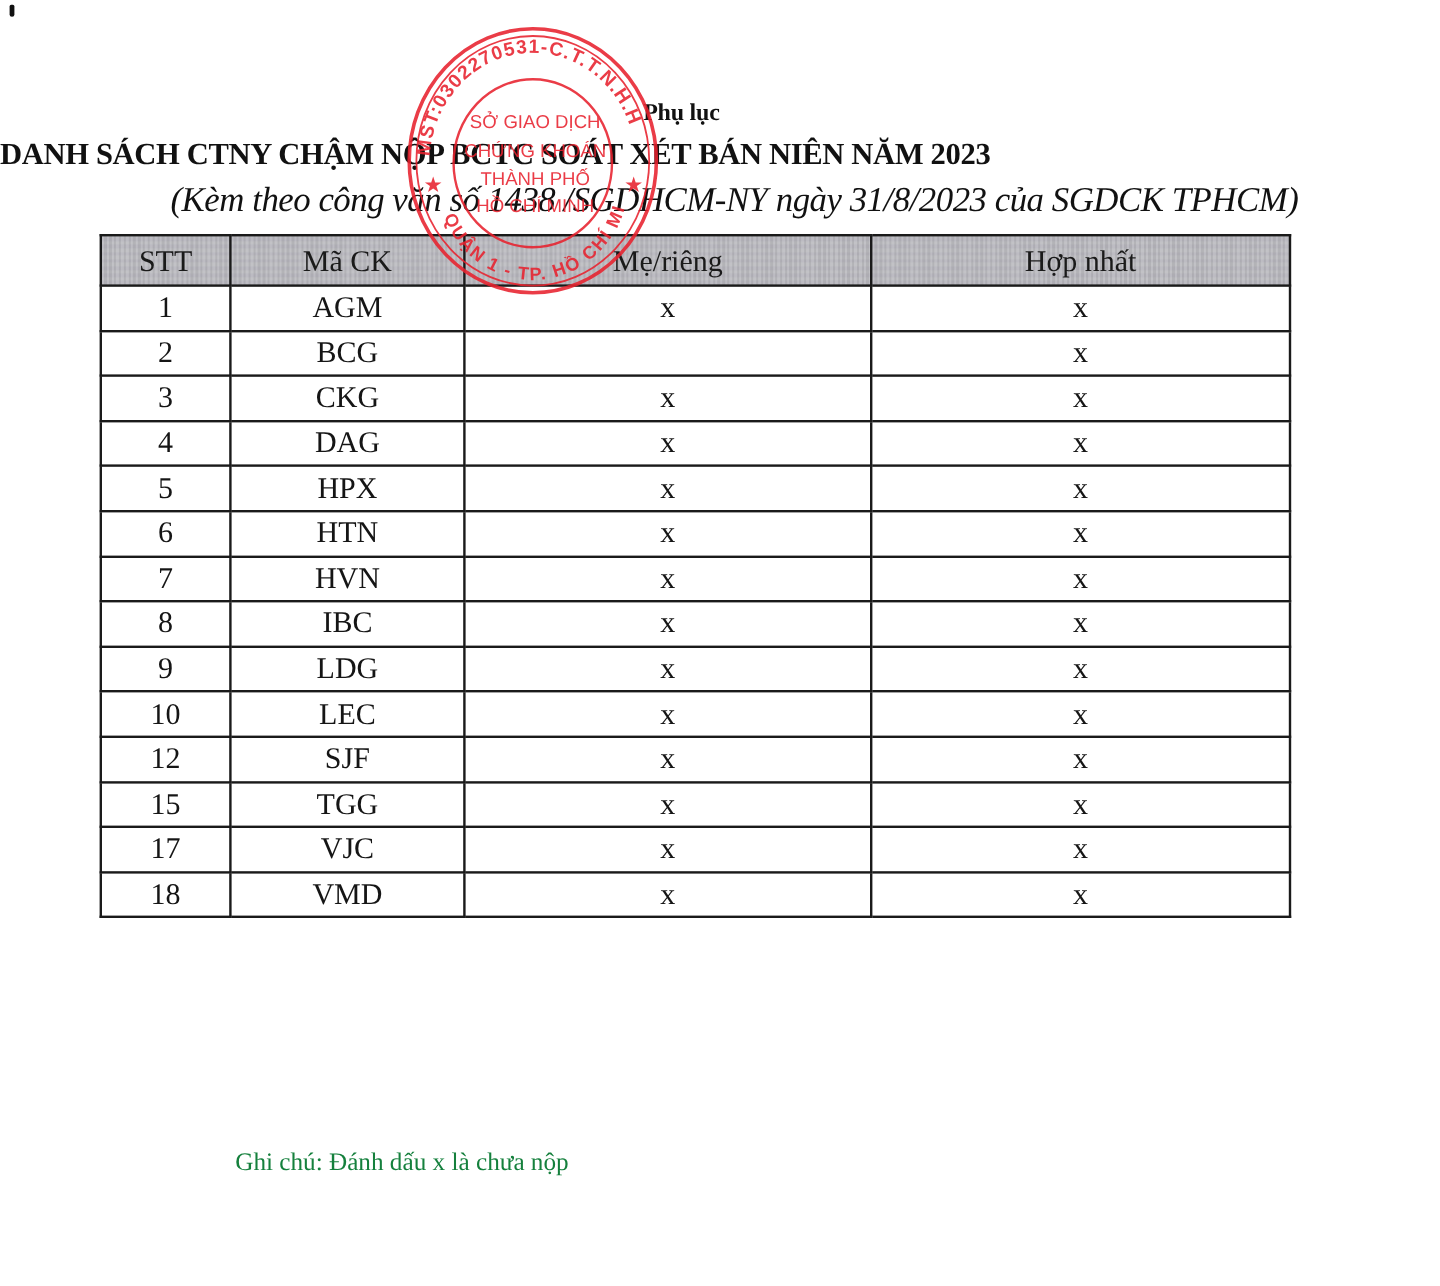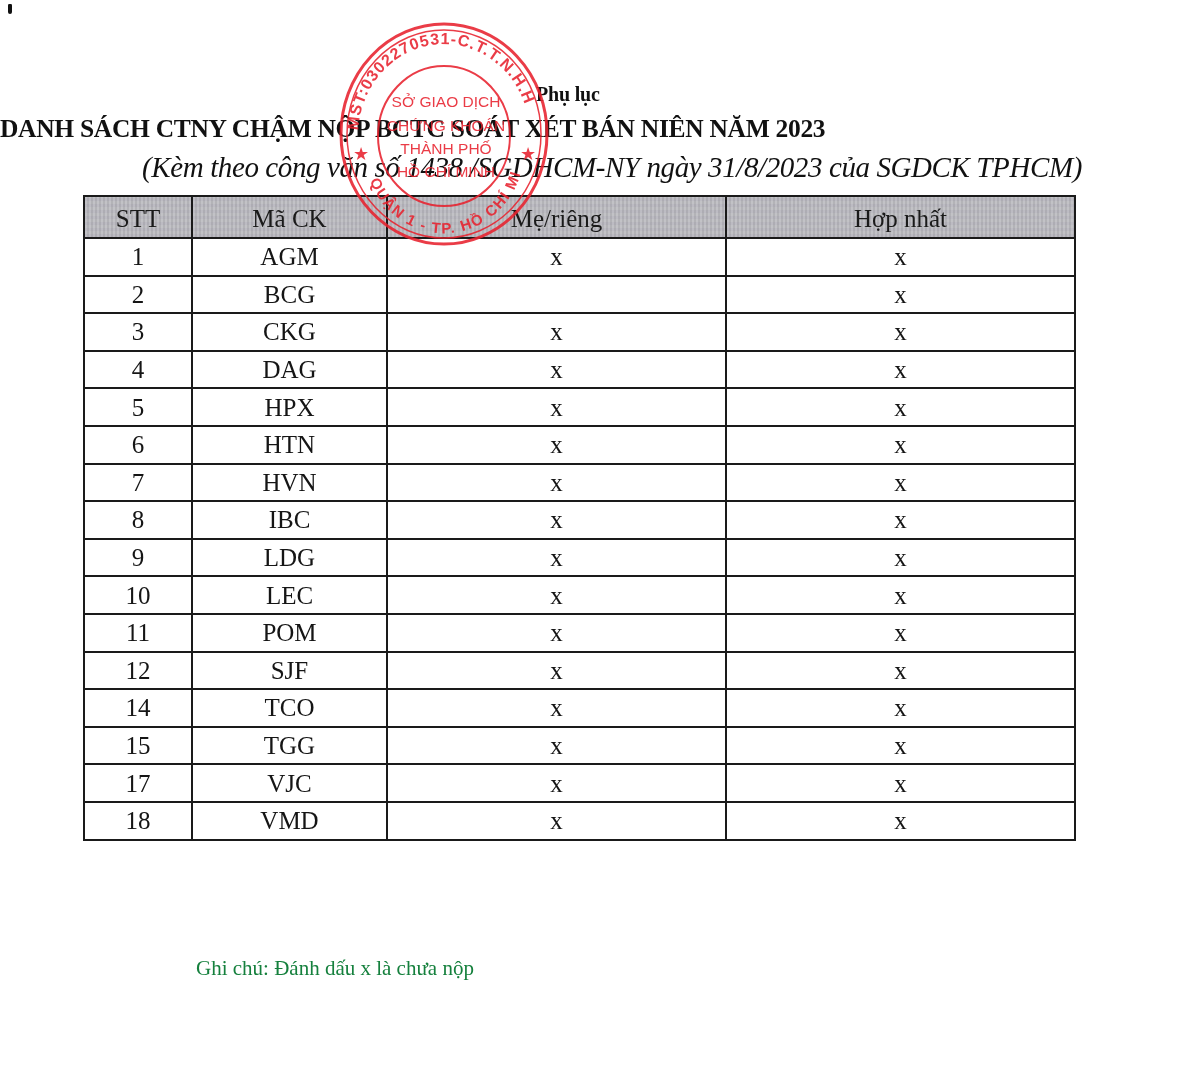--- a/index.html
+++ b/index.html
@@ -187,34 +187,22 @@
         <td class="mark">x</td>
         <td class="mark">x</td>
       </tr>
       <tr>
         <td>10</td>
         <td>LEC</td>
         <td class="mark">x</td>
         <td class="mark">x</td>
       </tr>
       <tr>
-        <td>11</td>
-        <td>POM</td>
-        <td class="mark">x</td>
-        <td class="mark">x</td>
-      </tr>
-      <tr>
         <td>12</td>
         <td>SJF</td>
-        <td class="mark">x</td>
-        <td class="mark">x</td>
-      </tr>
-      <tr>
-        <td>14</td>
-        <td>TCO</td>
         <td class="mark">x</td>
         <td class="mark">x</td>
       </tr>
       <tr>
         <td>15</td>
         <td>TGG</td>
         <td class="mark">x</td>
         <td class="mark">x</td>
       </tr>
       <tr>

